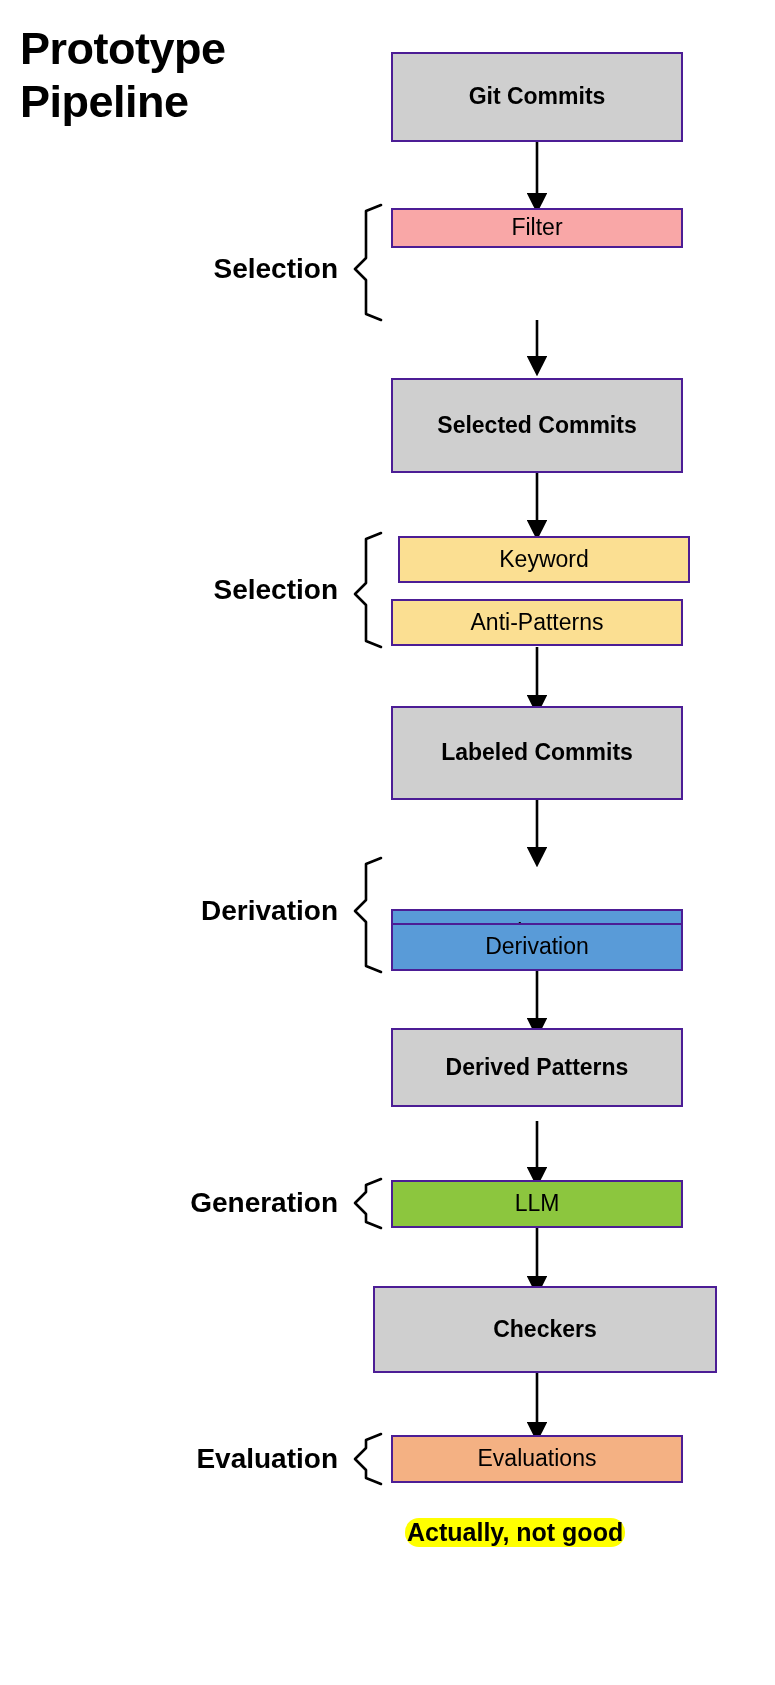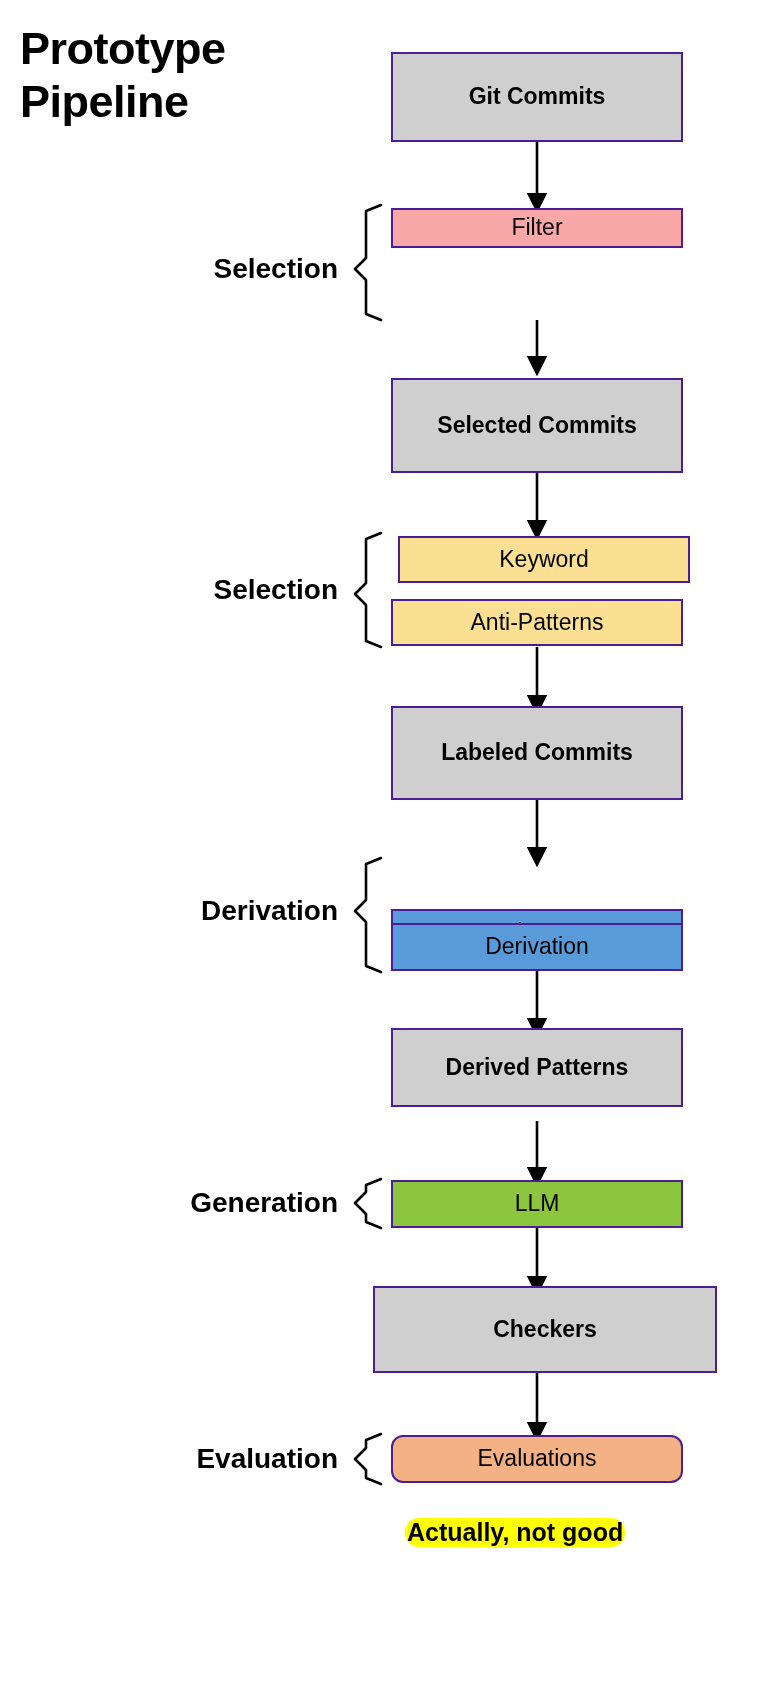--- a/index.html
+++ b/index.html
@@ -53,21 +53,21 @@
     color: #000;
     text-align: center;
     line-height: 1.1;
   }
   .node.bold { font-weight: bold; }
   .node.gray   { background: #cfcfcf; }
   .node.pink   { background: #f9a7a7; }
   .node.yellow { background: #fbdf92; }
   .node.blue   { background: #599bd8; }
   .node.green  { background: #8cc63e; }
-  .node.orange { background: #f4b183; border-radius: 12px; }
+  .node.orange { background: #f4b183; }
 
   
   #arrows, #braces {
     position: absolute;
     left: 0; top: 0;
     width: 775px; height: 1685px;
     pointer-events: none;
   }
 
   

